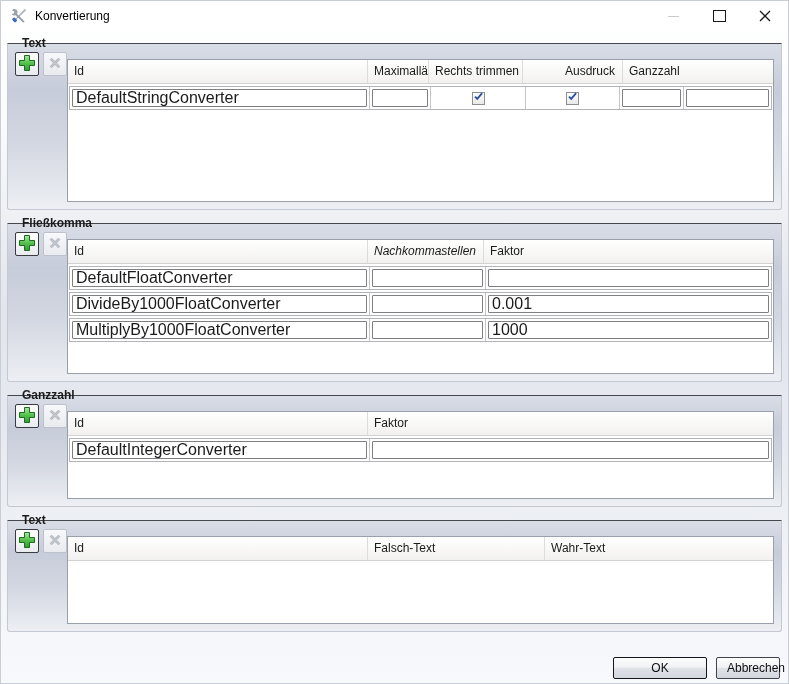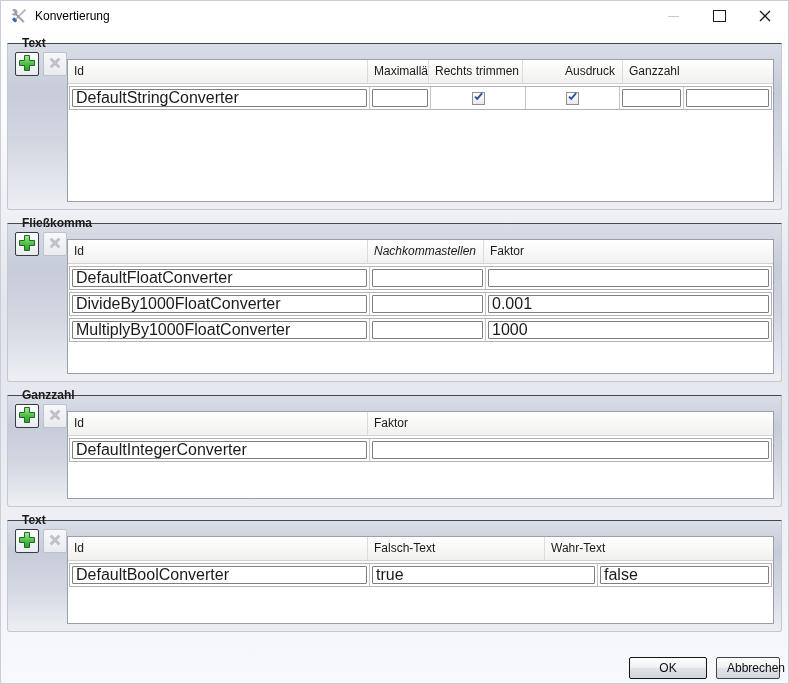--- a/index.html
+++ b/index.html
@@ -51,21 +51,21 @@
   .cell.grow{flex:1;}
   .cell:last-child{border-right:none;}
   .cell input{width:100%;height:18px;box-sizing:border-box;border:1px solid #7e7f82;border-radius:1px;padding:0 3px;margin:0;
     font-family:"Liberation Sans",sans-serif;font-size:16px;color:#1a1a1a;background:#fff;}
   .cell.checkbox{justify-content:center;}
   .checkbox-box{width:13px;height:13px;box-sizing:border-box;border:1px solid #8e8f8f;background:linear-gradient(#fefefe,#e9e9e9);display:flex;align-items:center;justify-content:center;cursor:pointer;}
   
   .footer{flex:1;display:flex;justify-content:flex-end;align-items:flex-start;gap:9px;padding:12px 8px 0 0;}
   .btn{height:22px;box-sizing:border-box;border-radius:2px;font-family:"Liberation Sans",sans-serif;font-size:12px;color:#0d0d12;
     background:linear-gradient(180deg,#fdfdfd 0%,#f0f2f5 46%,#dfe2e8 52%,#d3d7de 100%);cursor:pointer;padding:0 10px;}
-  .btn.ok{width:78px;border:1px solid #14161b;}
+  .btn.ok{width:94px;border:1px solid #14161b;}
   .btn.cancel{width:64px;border:1px solid #3f434b;}
 </style>
 </head>
 <body>
 
 <div class="titlebar">
   <span class="app-icon">
     <svg width="16" height="16" viewBox="0 0 16 16">
       <path d="M2 1.2 C4 .4 6.1 1.5 6.5 3.4 C6.7 4.3 6.5 5.1 6 5.8 L13.6 13.4 L12.2 14.8 L4.6 7.2 C3.2 7.9 1.5 7.4 .7 6 L2.8 5.6 L3.4 3.4 L1.2 2.8 Z" fill="#9aa1ab"></path>
       <path d="M13.8 .8 L15.2 2.2 L9.8 7.6 L8.4 6.2 Z" fill="#b3b9c1"></path>
@@ -273,33 +273,20 @@
               <path d="M3.2 4.6 L4.6 3.2 L8 6.6 L11.4 3.2 L12.8 4.6 L9.4 8 L12.8 11.4 L11.4 12.8 L8 9.4 L4.6 12.8 L3.2 11.4 L6.6 8 Z" fill="#c3c7cd" stroke="#a6aab2" stroke-width="0.8"></path>
             </svg></span>
         </button>
       </div>
       <div class="grid">
         <div class="grid-header">
           <div class="hcell" style="width: 300px;">Id</div>
           <div class="hcell grow">Falsch-Text</div>
           <div class="hcell" style="width: 228px;">Wahr-Text</div>
         </div>
-        <div class="grid-body">
-          <div class="grid-row">
-            <div class="cell" style="width: 300px;">
-              <input type="text" value="DefaultBoolConverter" style="">
-            </div>
-            <div class="cell" style="width: 228px;">
-              <input type="text" value="true" style="">
-            </div>
-            <div class="cell grow">
-              <input type="text" value="false" style="">
-            </div>
-          </div>
-        </div>
       </div>
     </div>
   </div>
 
 <div class="footer">
   <button class="btn ok">OK</button>
   <button class="btn cancel">Abbrechen</button>
 </div>
 
 </body></html>

